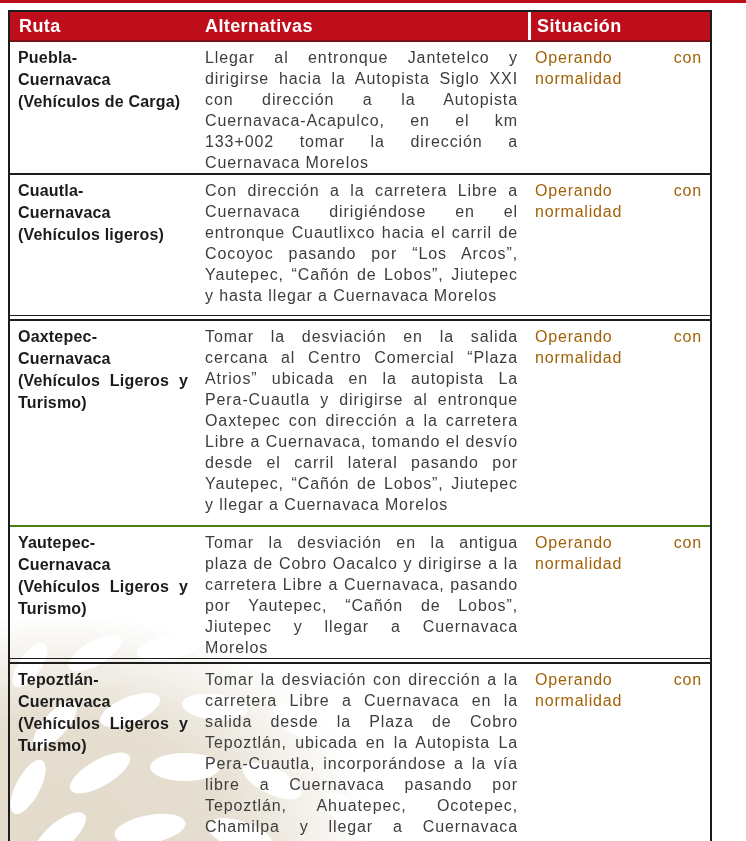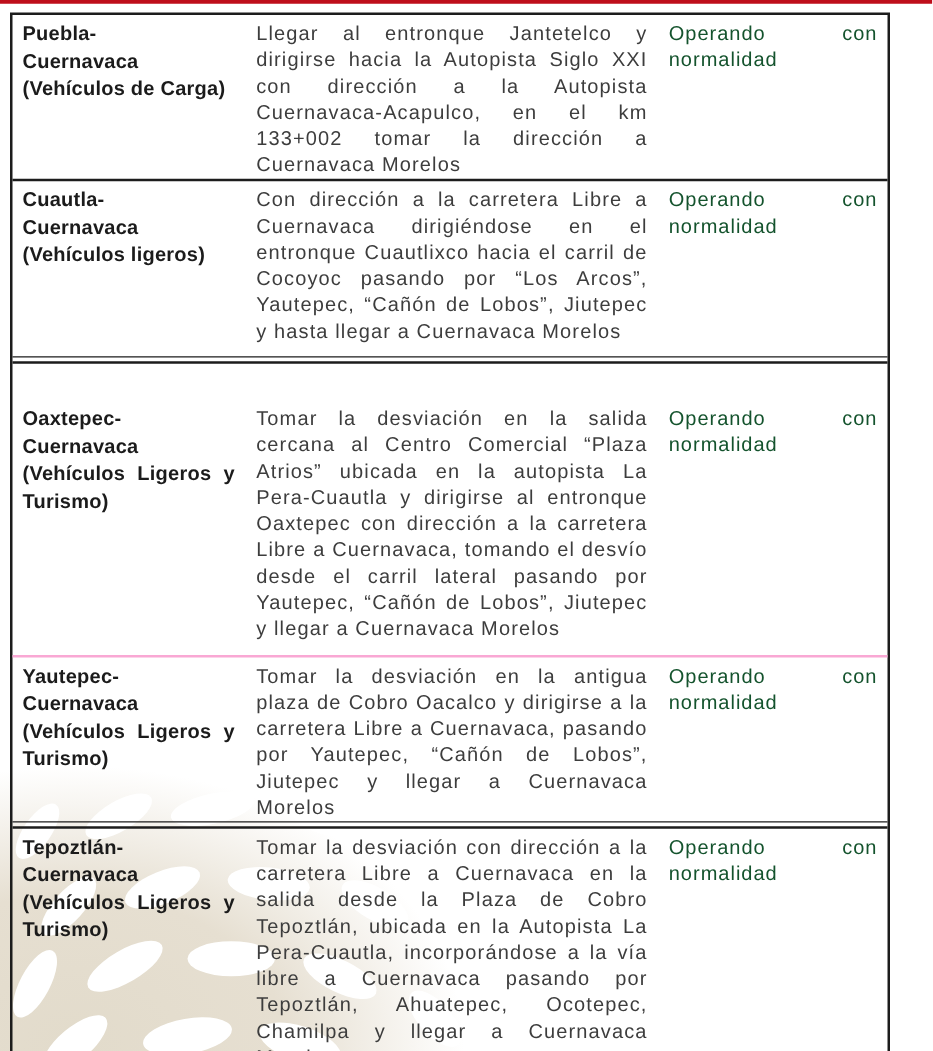--- a/index.html
+++ b/index.html
@@ -45,25 +45,25 @@
     font-weight:bold;color:#1b1b1b;
     text-align:justify;white-space:pre-line;
     letter-spacing:.2px;line-height:22px;
   }
   .c2{
     width:332px;padding:5px 10px 0 9px;
     color:#3d3d3d;text-align:justify;letter-spacing:.9px;
   }
   .c3{
     width:182px;padding:5px 8px 0 7px;
-    color:#14532d;text-align:justify;letter-spacing:.8px;
+    color:#a16207;text-align:justify;letter-spacing:.8px;
   }
   .r1{min-height:124px;border-bottom:2px solid #1c1c1c;justify-content:flex-end;}
   .r2{min-height:140px;}
-  .r3{min-height:204px;border-bottom:2px solid #f9a8d4;margin-top:29px;}
+  .r3{min-height:204px;border-bottom:2px solid #4d7c0f;}
   .r4{min-height:125px;}
   .r5{min-height:181px;}
   .divider-double{
     height:3px;
     border-top:1.5px solid #1c1c1c;
     border-bottom:2.5px solid #1c1c1c;
     background:transparent;
   }
 </style>
 </head>
@@ -97,20 +97,31 @@
         <ellipse cx="150" cy="294" rx="36" ry="14" transform="rotate(-10 150 294)"></ellipse>
         <ellipse cx="240" cy="300" rx="34" ry="14" transform="rotate(18 240 300)"></ellipse>
         <ellipse cx="420" cy="120" rx="20" ry="9" transform="rotate(70 420 120)"></ellipse>
         <ellipse cx="470" cy="210" rx="20" ry="9" transform="rotate(75 470 210)"></ellipse>
       </g>
     </svg>
   </div>
 
   <div class="routes-table">
 
+    <div class="trow thead">
+      <div class="hc hc1">
+        <span>Ruta</span>
+      </div>
+      <div class="hc hc2">
+        <span>Alternativas</span>
+      </div>
+      <div class="hc hc3">
+        <span>Situación</span>
+      </div>
+    </div>
 
     <div class="trow r1">
       <div class="cell c1">Puebla-
 Cuernavaca
 (Vehículos de Carga)</div>
       <div class="cell c2">Llegar al entronque Jantetelco y dirigirse hacia la Autopista Siglo XXI con dirección a la Autopista Cuernavaca-Acapulco, en el km 133+002 tomar la dirección a Cuernavaca Morelos</div>
       <div class="cell c3">Operando con normalidad</div>
     </div>
 
     <div class="trow r2">

